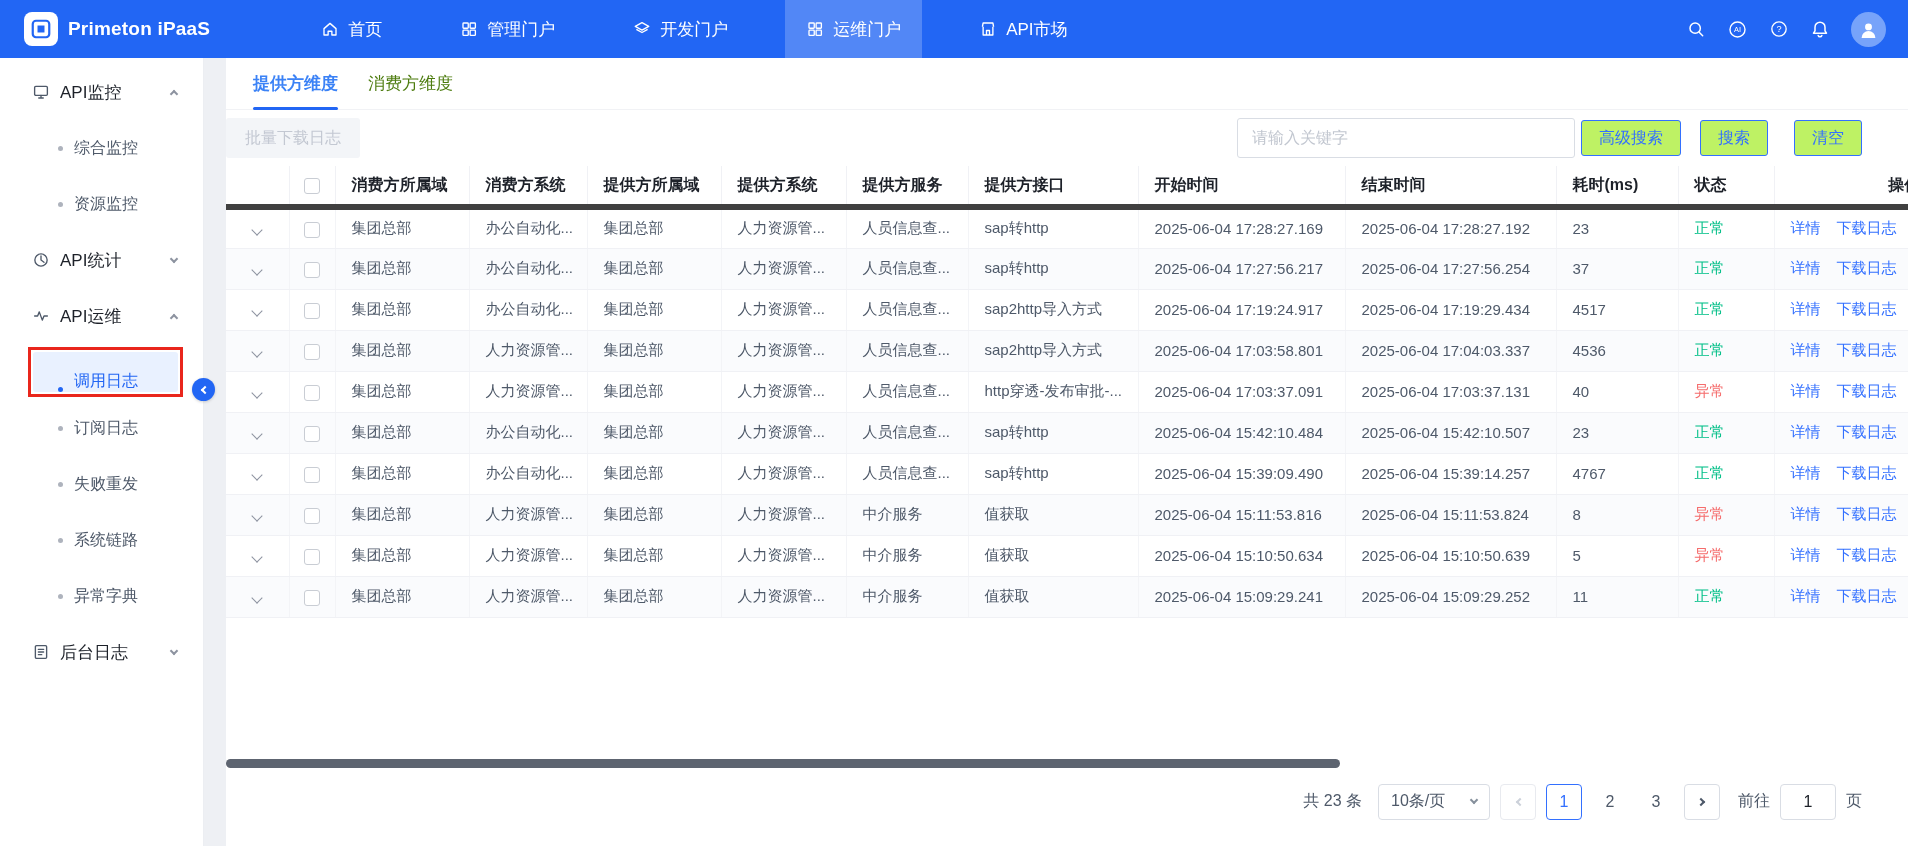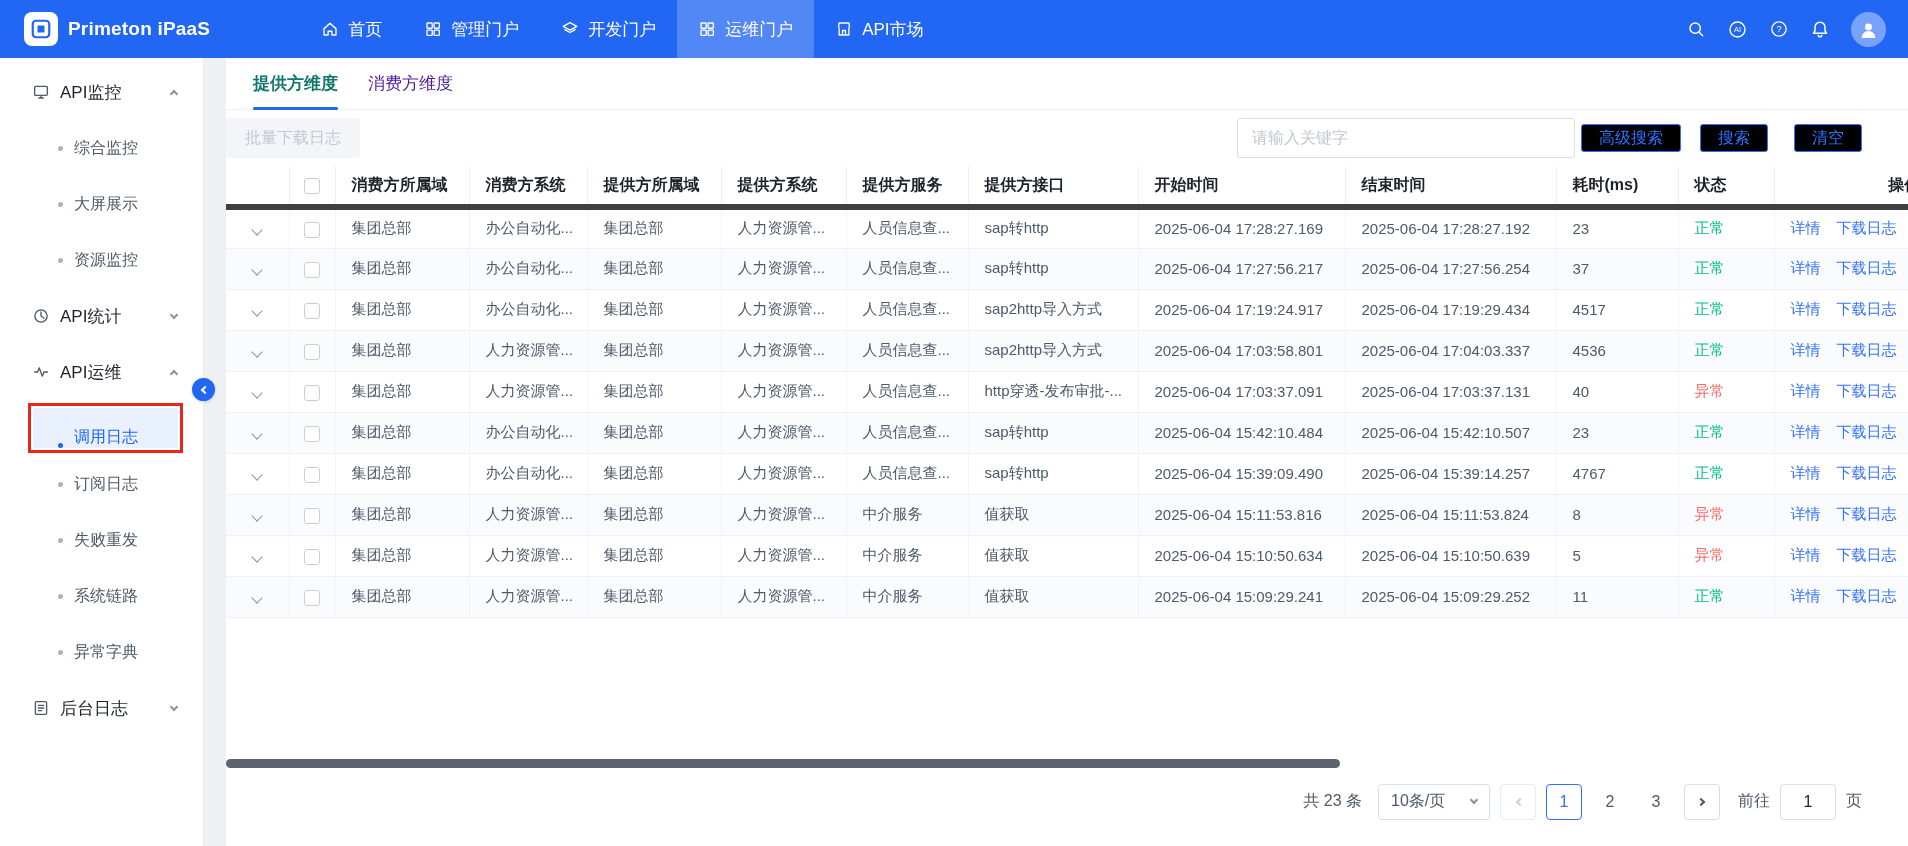--- a/index.html
+++ b/index.html
@@ -14,21 +14,21 @@
   .ct-l { transform:rotate(135deg); margin-left:3px; }
   .ct-r { transform:rotate(-45deg); margin-right:3px; }
   .ct-sm { width:6px; height:6px; border-width:2px; }
   .icn { display:inline-flex; align-items:center; }
 
   
   .navbar { height:58px; background:#2266f4; display:flex; align-items:center; padding:0 22px 0 24px; }
   .brand { display:flex; align-items:center; gap:10px; flex:none; }
   .brand-logo { width:34px; height:34px; background:#fff; border-radius:8px; display:flex; align-items:center; justify-content:center; }
   .brand-name { color:#fff; font-size:19px; font-weight:bold; letter-spacing:.2px; }
-  .nav-items { display:flex; height:100%; margin-left:90px; }
+  .nav-items { display:flex; height:100%; margin-left:90px;gap:36px; }
   .nav-item { display:flex; align-items:center; gap:9px; padding:0 21px; color:#fff; font-size:17px; cursor:pointer; white-space:nowrap; }
   .nav-item.active { background:rgba(255,255,255,.22); }
   .nav-right { margin-left:auto; display:flex; align-items:center; gap:21px; color:#fff; }
   .nav-ico { display:flex; cursor:pointer; }
   .avatar { width:35px; height:35px; border-radius:50%; background:#77a3fa; display:flex; align-items:center; justify-content:center; cursor:pointer; overflow:hidden; }
 
   
   .body-wrap { display:flex; height:788px; }
 
   
@@ -40,30 +40,30 @@
   .dot { width:5px; height:5px; border-radius:50%; background:#aeb3bd; flex:none; }
   .side-item.active-wrap { padding:0 20px 0 28px; }
   .annotation-box { flex:1; border:3px solid #e9261c; padding:2px; }
   .active-pill { background:#e9f1ff; border-radius:3px; height:40px; display:flex; align-items:flex-end; gap:11px; padding-left:25px; color:#2266f4; font-size:16px; cursor:pointer; }
   .active-pill .dot { background:#2266f4; }
   .collapse-handle { position:absolute; right:-12px; top:320px; width:23px; height:23px; background:#2266f4; border-radius:50%; display:flex; align-items:center; justify-content:center; color:#fff; z-index:5; cursor:pointer; box-shadow:0 1px 3px rgba(0,0,0,.18); }
 
   
   .main { flex:1; margin-left:22px; background:#fff; display:flex; flex-direction:column; overflow:hidden; min-width:0; }
   .tabbar { height:52px; flex:none; display:flex; padding-left:12px; border-bottom:1px solid #f1f2f5; }
-  .tab { position:relative; display:flex; align-items:center; padding:0 15px; font-size:17px; color:#4c1d95; cursor:pointer; }
-  .tab.active { color:#0f766e; font-weight:bold; }
+  .tab { position:relative; display:flex; align-items:center; padding:0 15px; font-size:17px; color:#4d7c0f; cursor:pointer; }
+  .tab.active { color:#3b82f6; font-weight:bold; }
   .tab.active::after { content:""; position:absolute; left:15px; right:15px; bottom:-1px; height:3px; background:#2266f4; border-radius:2px; }
 
   .toolbar { flex:none; display:flex; align-items:center; padding:8px 46px 8px 0; }
   .btn-disabled { height:40px; padding:0 19px; background:#f3f5f8; color:#c3c8d2; border:none; border-radius:3px; font-size:16px; cursor:not-allowed; }
   .toolbar-right { margin-left:auto; display:flex; align-items:center; }
   .kw-input { width:338px; height:40px; border:1px solid #d9dde4; border-radius:3px; padding:0 14px; font-size:16px; color:#1d2129; outline:none; background:#fff; font-family:inherit; }
   .kw-input::placeholder { color:#c2c7d0; }
-  .btn-outline { height:28px; border:1px solid #3370ff; color:#3370ff; background:#000000; border-radius:3px; font-size:16px; padding:0 17px; cursor:pointer; }
+  .btn-outline { height:36px; border:1px solid #3370ff; color:#3370ff; background:#bef264; border-radius:3px; font-size:16px; padding:0 17px; cursor:pointer; }
   .ml6 { margin-left:6px; } .ml19 { margin-left:19px; } .ml26 { margin-left:26px; }
 
   
   .table-zone { flex:none; }
   .table-clip { overflow:hidden; width:100%; }
   table { border-collapse:collapse; table-layout:fixed; width:1808px; }
   th { height:41px; font-size:16px; font-weight:bold; color:#1d2129; text-align:left; padding:0 16px; border-bottom:6px solid #404040; border-right:1px solid #f0f1f5; background:#fff; white-space:nowrap; overflow:hidden; }
   td { height:41px; font-size:15px; color:#4e5969; padding:0 16px; border-bottom:1px solid #f0f1f5; border-right:1px solid #f3f4f7; white-space:nowrap; overflow:hidden; background:#fff; }
   th:last-child, td:last-child { border-right:none; }
   tr.stripe td { background:#fafbfd; }
@@ -201,24 +201,20 @@
             </svg>
           </span>
           <span>API监控</span>
           <span class="grp-caret">
             <span class="ct ct-u ct-sm"></span>
           </span>
         </div>
         <div class="side-item">
           <span class="dot"></span>
           <span>综合监控</span>
-        </div>
-        <div class="side-item">
-          <span class="dot"></span>
-          <span>大屏展示</span>
         </div>
         <div class="side-item">
           <span class="dot"></span>
           <span>资源监控</span>
         </div>
         <div class="side-group">
           <span class="icn">
             <svg viewBox="0 0 24 24" width="18" height="18" fill="none" stroke="currentColor" stroke-width="1.8" stroke-linecap="round">
               <circle cx="12" cy="12" r="8.2"></circle>
               <path d="M12 6.5V12l4 3"></path>

